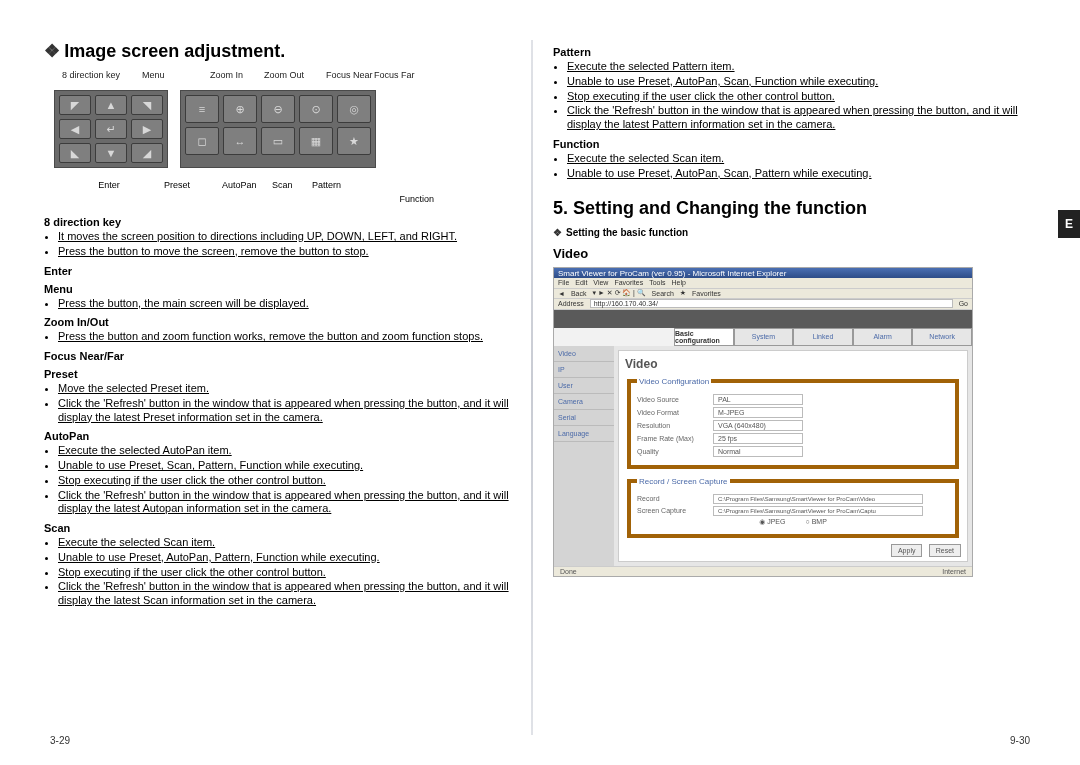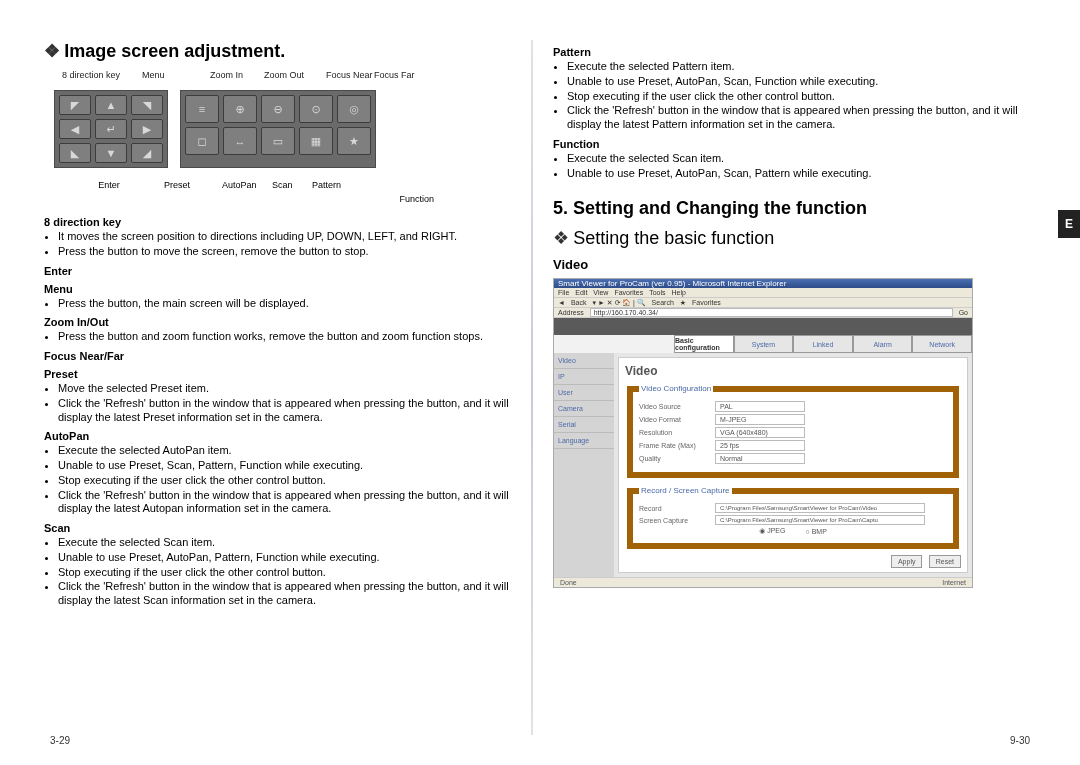--- a/index.html
+++ b/index.html
@@ -29,42 +29,43 @@
   .divider {
     width: 2px;
     background: linear-gradient(#e0e2e7, #c8cbd3, #e0e2e7);
   }
   h1 {
     font-size: 18px;
     font-weight: bold;
     margin: 0 0 8px 0;
   }
   h2 {
-    font-size: 18px;
-    font-weight: normal;
+    font-size: 10px;
+    font-weight: bold;
     margin: 6px 0 4px 0;
   }
   h3 {
     font-size: 13px;
     font-weight: bold;
     margin: 8px 0 2px 0;
   }
   .diamond::before {
     content: "\2756";
     margin-right: 4px;
     color: #333;
   }
   .sub {
     font-weight: bold;
     font-size: 11px;
     margin: 6px 0 2px 0;
   }
   ul {
     margin: 0 0 2px 0;
     padding-left: 14px;
+    text-decoration: underline;
   }
   li {
     margin-bottom: 1px;
     line-height: 1.25;
   }
   .footer-l, .footer-r {
     position: absolute;
     bottom: 19px;
     font-size: 10px;
     color: #333;
@@ -211,21 +212,21 @@
     margin: 4px;
     padding: 6px;
     border: 1px solid #ccc;
   }
   .content h4 {
     font-size: 12px;
     color: #555;
     margin: 0 0 6px 0;
   }
   .fieldset {
-    border: 6px solid #a16207;
+    border: 4px solid #a16207;
     padding: 6px;
     margin-bottom: 8px;
     font-size: 7px;
   }
   .fieldset legend {
     color: #4b6aa8;
     font-size: 8px;
   }
   .row { display: flex; align-items: center; margin: 2px 0; gap: 6px; }
   .row label { width: 70px; color: #666; }

